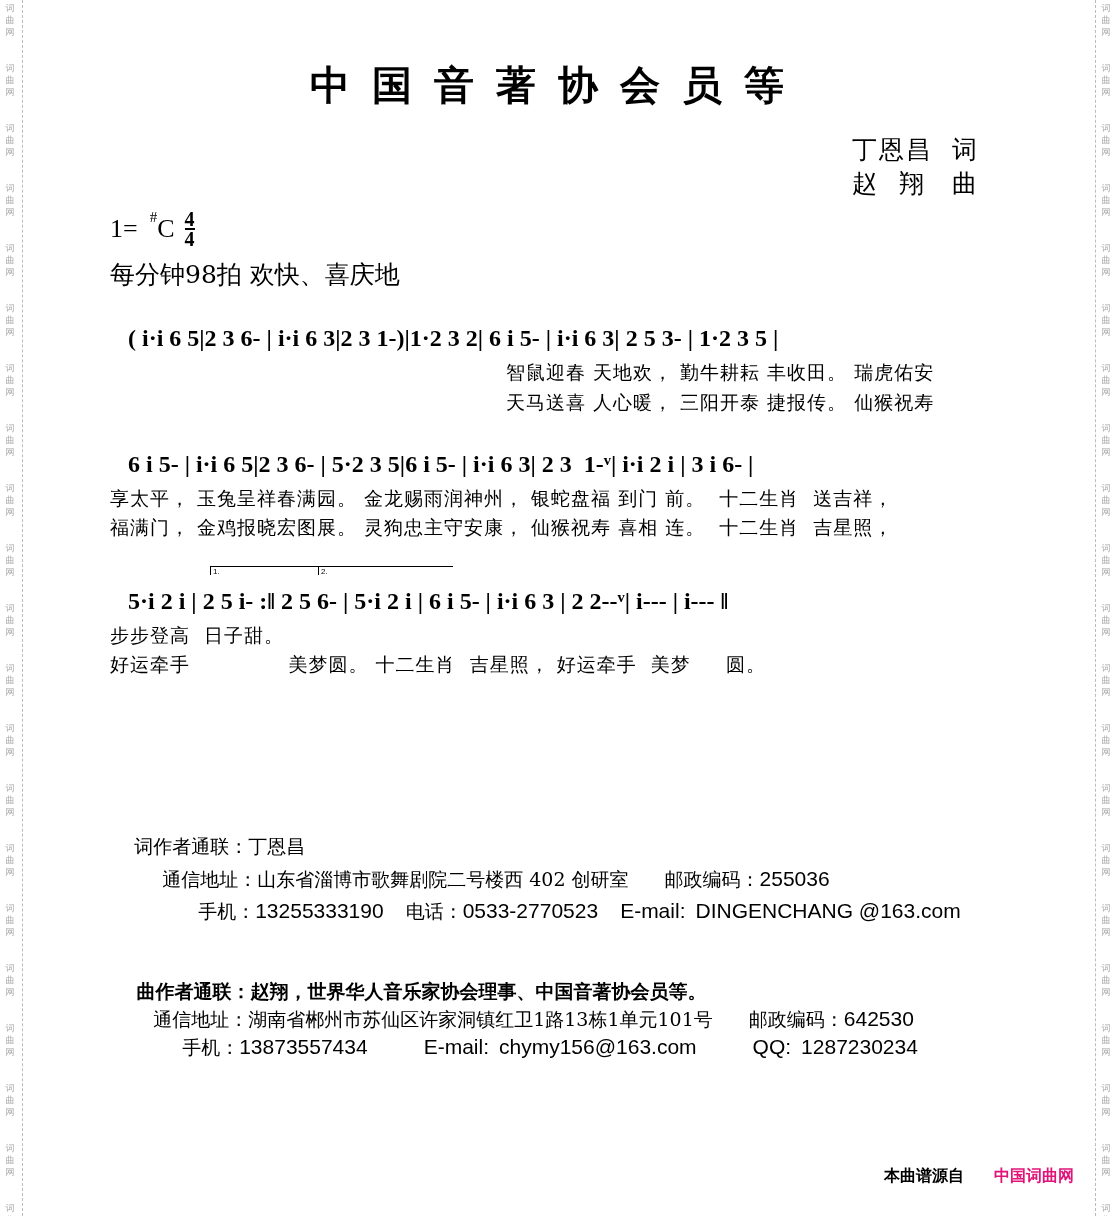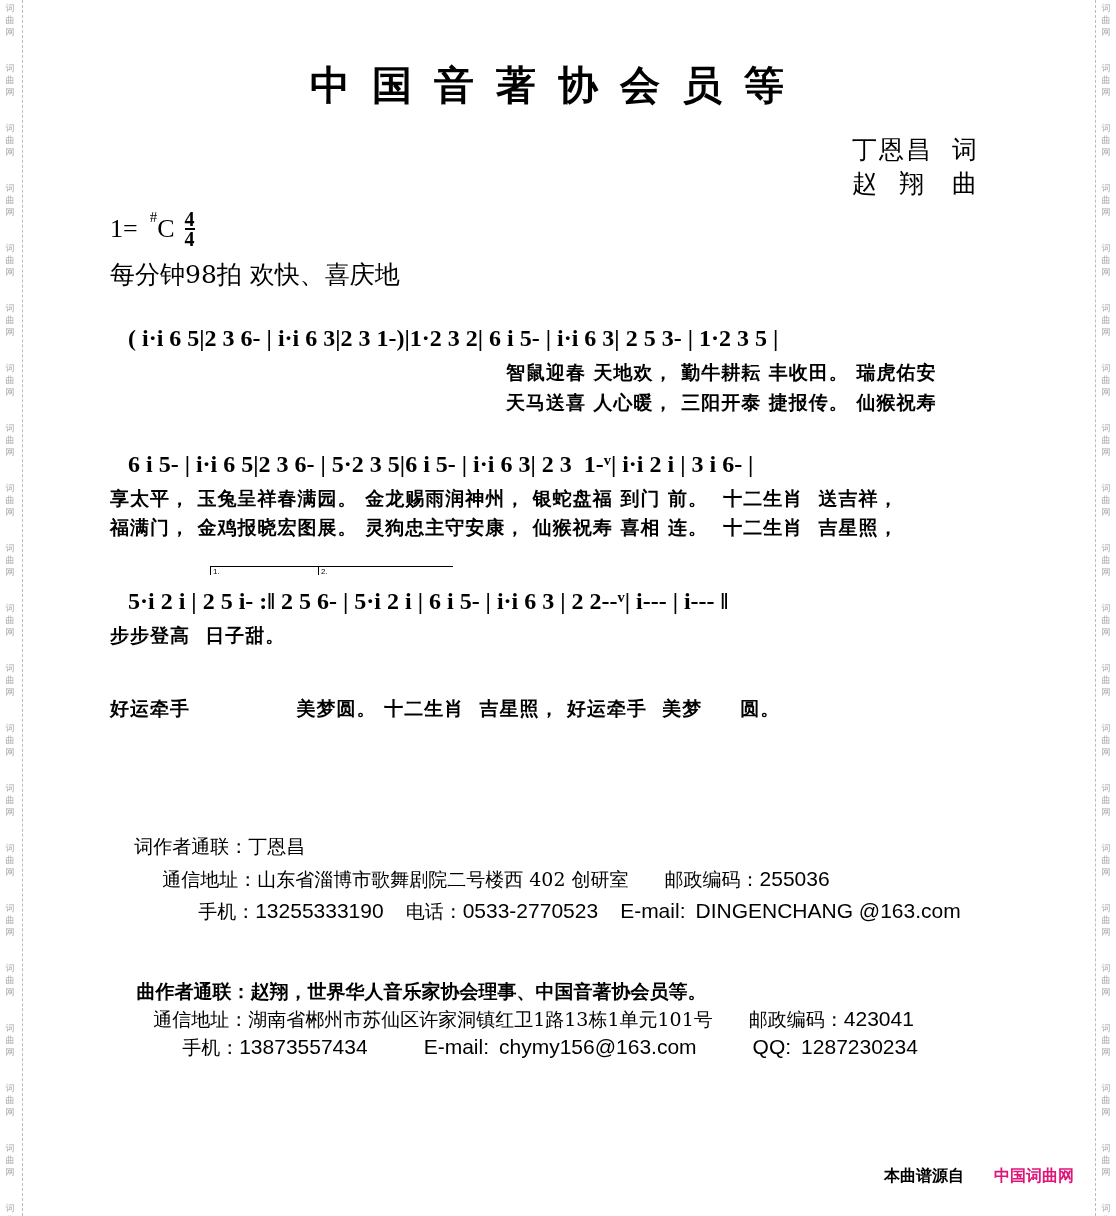--- a/index.html
+++ b/index.html
@@ -17,21 +17,21 @@
   .credit-row { display: flex; }
   .credit-name { width: 100px; letter-spacing: 2px; }
   .credit-role { width: 40px; }
 
   .key { position: absolute; top: 210px; left: 110px; font-size: 26px; font-family: "Liberation Serif", serif; display: flex; align-items: center; }
   .key .sharp { font-size: 15px; vertical-align: super; position: relative; top: -12px; margin-left: 12px; }
   .timesig { display: inline-flex; flex-direction: column; align-items: center; margin-left: 10px; font-weight: bold; font-size: 20px; line-height: 18px; }
   .tempo { position: absolute; top: 258px; left: 110px; font-size: 25px; }
 
   .line { position: absolute; left: 112px; font-family: Liberation Serif, serif; font-weight: bold; font-size: 24px; white-space: pre; margin-left: 16px; }
-  .lyric { position: absolute; font-size: 19px; white-space: pre; letter-spacing: 1px; font-weight: bold; }
+  .lyric { position: absolute; font-size: 19px; white-space: pre; letter-spacing: 1px; }
 
   .contact { position: absolute; left: 110px; font-size: 19px; }
   .contact-row { position: absolute; white-space: pre; }
   .sans { font-family: "Liberation Sans", sans-serif; font-size: 21px; }
 
   .volta { position: absolute; border-top: 1px solid #000; border-left: 1px solid #000; height: 8px; font-size: 8px; font-family: "Liberation Sans", sans-serif; padding-left: 2px; line-height: 10px; }
   .footer-source { position: absolute; top: 1166px; left: 884px; font-family: "DejaVu Sans", sans-serif; font-weight: bold; font-size: 16px; }
   .footer-site { position: absolute; top: 1166px; left: 994px; font-family: "DejaVu Sans", sans-serif; font-weight: bold; font-size: 16px; color: #e0157a; }
 </style>
 </head>
@@ -279,40 +279,40 @@
 <div class="lyric" style="top:390px;left:506px;">天马送喜 人心暖， 三阳开泰 捷报传。 仙猴祝寿</div>
 
 <div class="line" style="top:451px;">6 i 5- | i·i 6 5|2 3 6- | 5·2 3 5|6 i 5- | i·i 6 3| 2 3  1-ᵛ| i·i 2 i | 3 i 6- |</div>
 <div class="lyric" style="top:486px;left:110px;">享太平， 玉兔呈祥春满园。 金龙赐雨润神州， 银蛇盘福 到门 前。  十二生肖  送吉祥，</div>
 <div class="lyric" style="top:515px;left:110px;">福满门， 金鸡报晓宏图展。 灵狗忠主守安康， 仙猴祝寿 喜相 连。  十二生肖  吉星照，</div>
 
 <div class="volta" style="top:566px;left:210px;width:105px;">1.</div>
 <div class="volta" style="top:566px;left:318px;width:132px;">2.</div>
 <div class="line" style="top:588px;">5·i 2 i | 2 5 i- :‖ 2 5 6- | 5·i 2 i | 6 i 5- | i·i 6 3 | 2 2--ᵛ| i--- | i--- ‖</div>
 <div class="lyric" style="top:623px;left:110px;">步步登高  日子甜。</div>
-<div class="lyric" style="top:652px;left:110px;margin-top:44px;">好运牵手              美梦圆。 十二生肖  吉星照， 好运牵手  美梦     圆。</div>
+<div class="lyric" style="top:652px;left:110px;">好运牵手              美梦圆。 十二生肖  吉星照， 好运牵手  美梦     圆。</div>
 
 <div class="contact">
   <div class="contact-row" style="top:812px;left:0;">
     <span>词作者通联：</span><span>丁恩昌</span>
   </div>
   <div class="contact-row" style="top:845px;left:28px;">
     <span>通信地址：</span><span>山东省淄博市歌舞剧院二号楼西 402 创研室</span><span style="display:inline-block;width:36px"></span><span>邮政编码：</span><span class="sans">255036</span>
   </div>
   <div class="contact-row" style="top:877px;left:64px;">
     <span>手机：</span><span class="sans">13255333190</span><span style="display:inline-block;width:22px"></span><span>电话：</span><span class="sans">0533-2770523</span><span style="display:inline-block;width:22px"></span><span class="sans">E-mail:</span><span style="display:inline-block;width:10px"></span><span class="sans">DINGENCHANG @163.com</span>
   </div>
 </div>
 
 <div class="contact">
   <div class="contact-row" style="top:957px;left:0;font-weight:bold;">
     <span>曲作者通联：</span><span>赵翔，世界华人音乐家协会理事、中国音著协会员等。</span>
   </div>
   <div class="contact-row" style="top:985px;left:19px;">
-    <span>通信地址：</span><span>湖南省郴州市苏仙区许家洞镇红卫1路13栋1单元101号</span><span style="display:inline-block;width:36px"></span><span>邮政编码：</span><span class="sans">423041</span>
+    <span>通信地址：</span><span>湖南省郴州市苏仙区许家洞镇红卫1路13栋1单元101号</span><span style="display:inline-block;width:36px"></span><span>邮政编码：</span><span class="sans">642530</span>
   </div>
   <div class="contact-row" style="top:1013px;left:48px;">
     <span>手机：</span><span class="sans">13873557434</span><span style="display:inline-block;width:56px"></span><span class="sans">E-mail:</span><span style="display:inline-block;width:10px"></span><span class="sans">chymy156@163.com</span><span style="display:inline-block;width:56px"></span><span class="sans">QQ:</span><span style="display:inline-block;width:10px"></span><span class="sans">1287230234</span>
   </div>
 </div>
 
 <div class="footer-source">本曲谱源自</div>
 <div class="footer-site">中国词曲网</div>
 
 </body></html>

